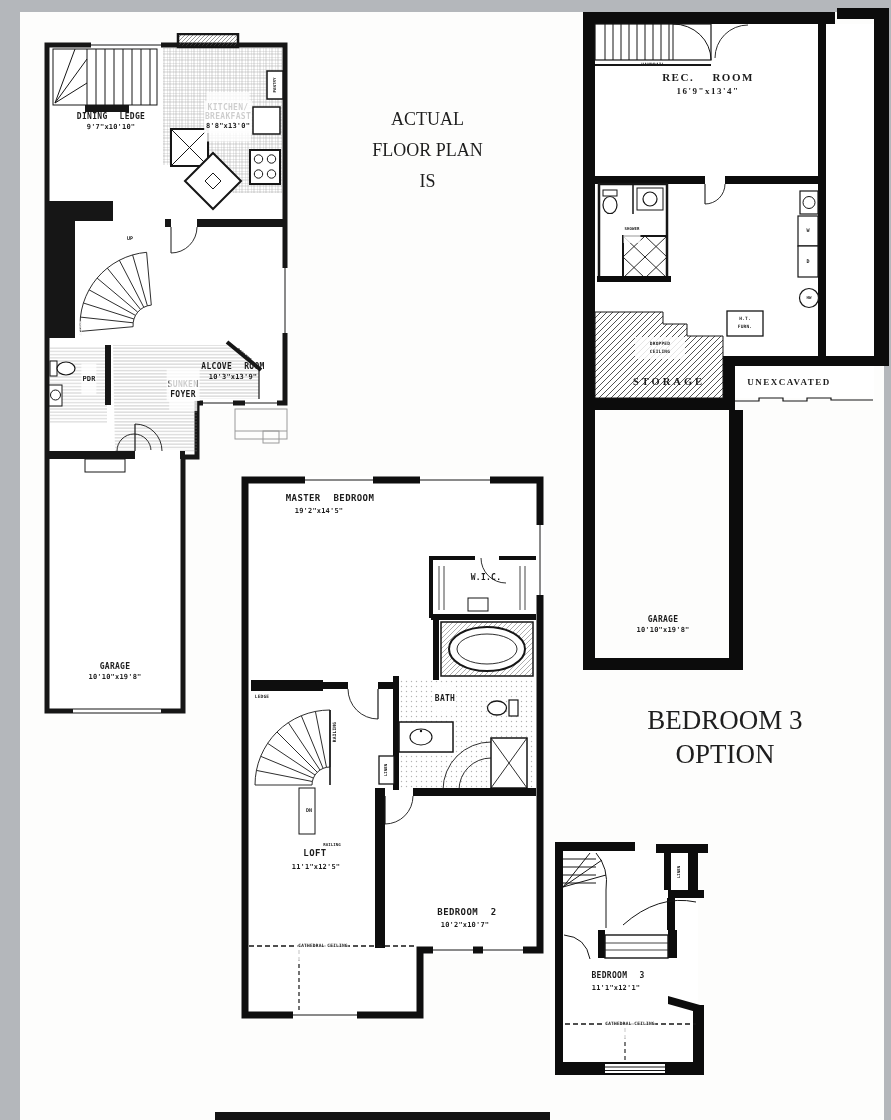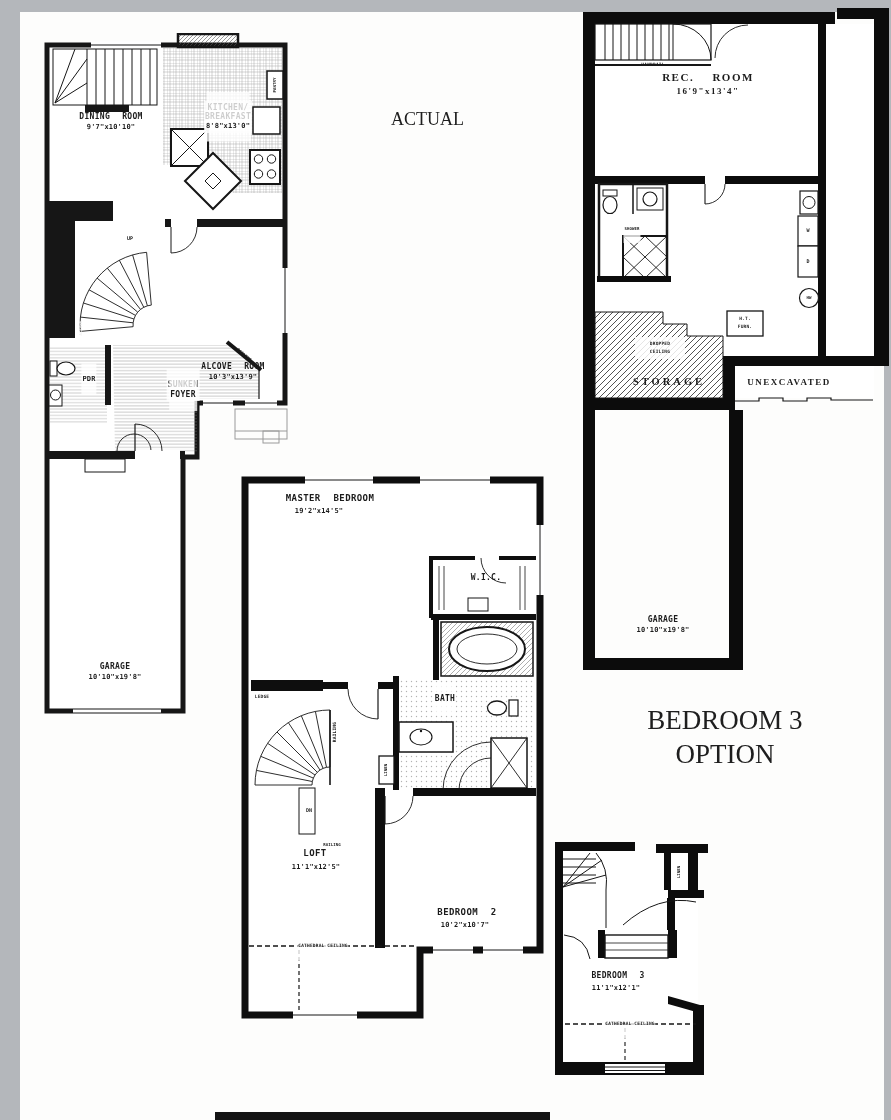--- a/index.html
+++ b/index.html
@@ -138,21 +138,21 @@
         <rect x="200" y="376" width="52" height="30"></rect>
         <line x1="200" y1="398" x2="252" y2="398"></line>
         <rect x="228" y="398" width="16" height="12"></rect>
       </g>
       <g>
         <rect x="38" y="672" width="88" height="11" fill="#ffffff"></rect>
         <line x1="38" y1="676" x2="126" y2="676" stroke="#161616" stroke-width="1.2"></line>
         <line x1="38" y1="680" x2="126" y2="680" stroke="#161616" stroke-width="1.2"></line>
       </g>
     </svg>
-    <div class="lbl s8 wsp" style="left:76px;top:84px">DINING ROOM</div>
+    <div class="lbl s8 wsp" style="left:76px;top:84px">DINING LEDGE</div>
     <div class="lbl dim" style="left:76px;top:94px">9'7"x10'10"</div>
     <div class="lbl s8 bgw" style="left:193px;top:75px">KITCHEN/</div>
     <div class="lbl s8 bgw" style="left:193px;top:84px">BREAKFAST</div>
     <div class="lbl dim bgw" style="left:193px;top:93px">8'8"x13'0"</div>
     <div class="lbl t4 vert" style="left:240px;top:52px">PANTRY</div>
     <div class="lbl s8 wsp" style="left:198px;top:334px">ALCOVE ROOM</div>
     <div class="lbl dim" style="left:198px;top:344px">10'3"x13'9"</div>
     <div class="lbl s8 bgw" style="left:148px;top:352px">SUNKEN</div>
     <div class="lbl s8 bgw" style="left:148px;top:362px">FOYER</div>
     <div class="lbl dim bgw" style="left:54px;top:346px">PDR</div>
@@ -394,20 +394,22 @@
       <line x1="75" y1="188" x2="75" y2="222" stroke="#161616" stroke-width="1.1" stroke-dasharray="4,3"></line>
     </svg>
     <div class="lbl t4 vert" style="left:129px;top:32px">LINEN</div>
     <div class="lbl s8 wsp" style="left:68px;top:136px">BEDROOM 3</div>
     <div class="lbl dim" style="left:66px;top:148px">11'1"x12'1"</div>
     <div class="lbl t45 bgw" style="left:80px;top:184px">CATHEDRAL CEILING</div>
   </div>
 
   <div class="note" style="left:325px;top:104px;width:205px;font-size:18px;line-height:31px">
     <div>ACTUAL</div>
+    <div>FLOOR PLAN</div>
+    <div>IS</div>
   </div>
   <div class="note" style="left:615px;top:703px;width:220px;font-size:27px;line-height:34px">
     <div>BEDROOM 3</div>
     <div>OPTION</div>
   </div>
 
   <div class="bottom-bar" style="left:215px;top:1112px;width:335px;height:8px"></div>
 </div>
 
 </body></html>

